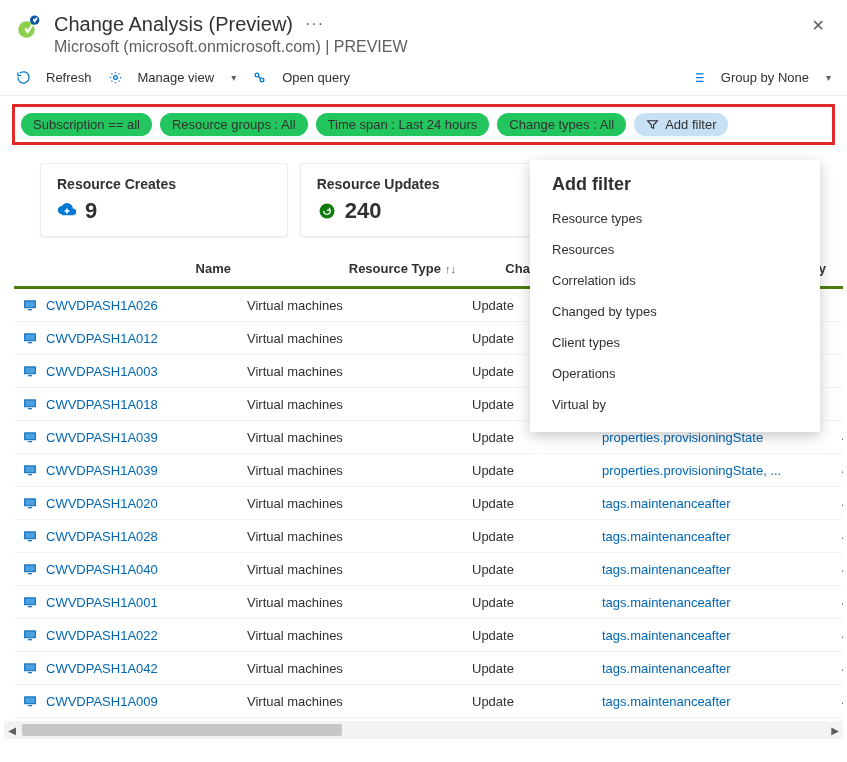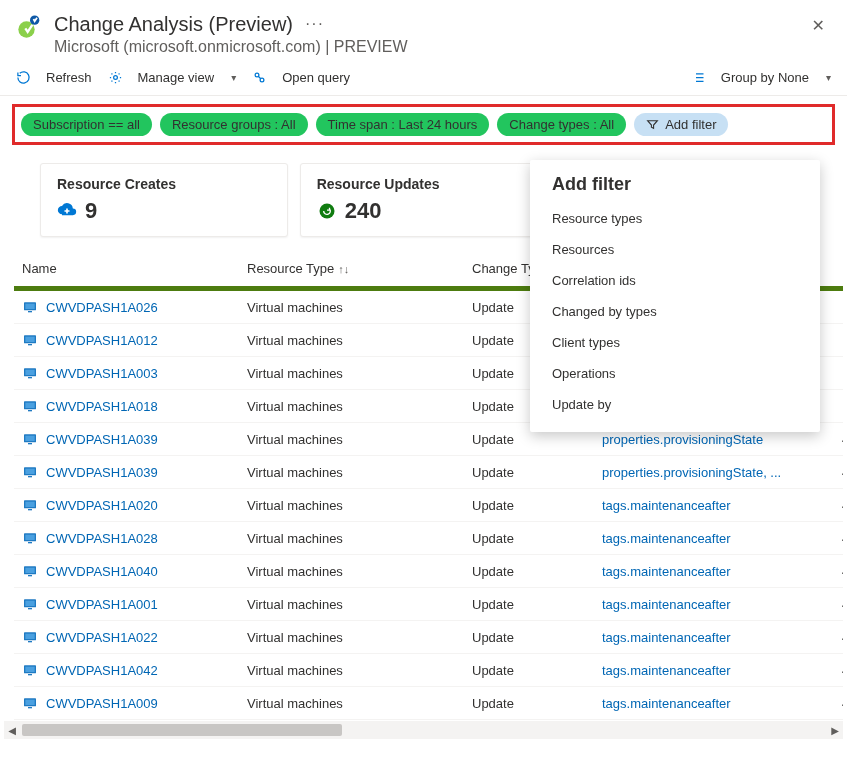--- a/index.html
+++ b/index.html
@@ -62,22 +62,22 @@
   }
 
   .table-wrap {
     position: relative;
     height: 470px;
     overflow: auto;
     margin: 0 4px 0 14px;
   }
   table { width: 100%; border-collapse: collapse; table-layout: fixed; }
   th {
-    text-align: left; font-weight: 400; font-size: 13px; color: #323130;
-    padding: 10px 8px; border-bottom: 5px solid #4d7c0f;
+    text-align: right; font-weight: 700; font-size: 13px; color: #323130;
+    padding: 10px 8px; border-bottom: 3px solid #4d7c0f;
     white-space: nowrap;
   }
   th .sort { color:#605e5c; font-size:11px; margin-left:4px;}
   td {
     padding: 8px 8px; border-bottom: 1px solid #f4f3f2; font-size: 13px;
     white-space: nowrap; overflow: hidden; text-overflow: ellipsis;
   }
   .name-cell a { color: #0066b4; text-decoration: none; }
   .name-cell { display:flex; align-items:center; gap:8px;}
   .link { color:#0066b4; text-decoration:none; cursor:pointer;}
@@ -468,15 +468,15 @@
 
 <div class="dropdown">
   <div class="dd-title">Add filter</div>
   <div id="dd-items">
       <div class="dd-item">Resource types</div>
       <div class="dd-item">Resources</div>
       <div class="dd-item">Correlation ids</div>
       <div class="dd-item">Changed by types</div>
       <div class="dd-item">Client types</div>
       <div class="dd-item">Operations</div>
-      <div class="dd-item">Update by</div>
+      <div class="dd-item">Virtual by</div>
     </div>
 </div>
 
 </body></html>

